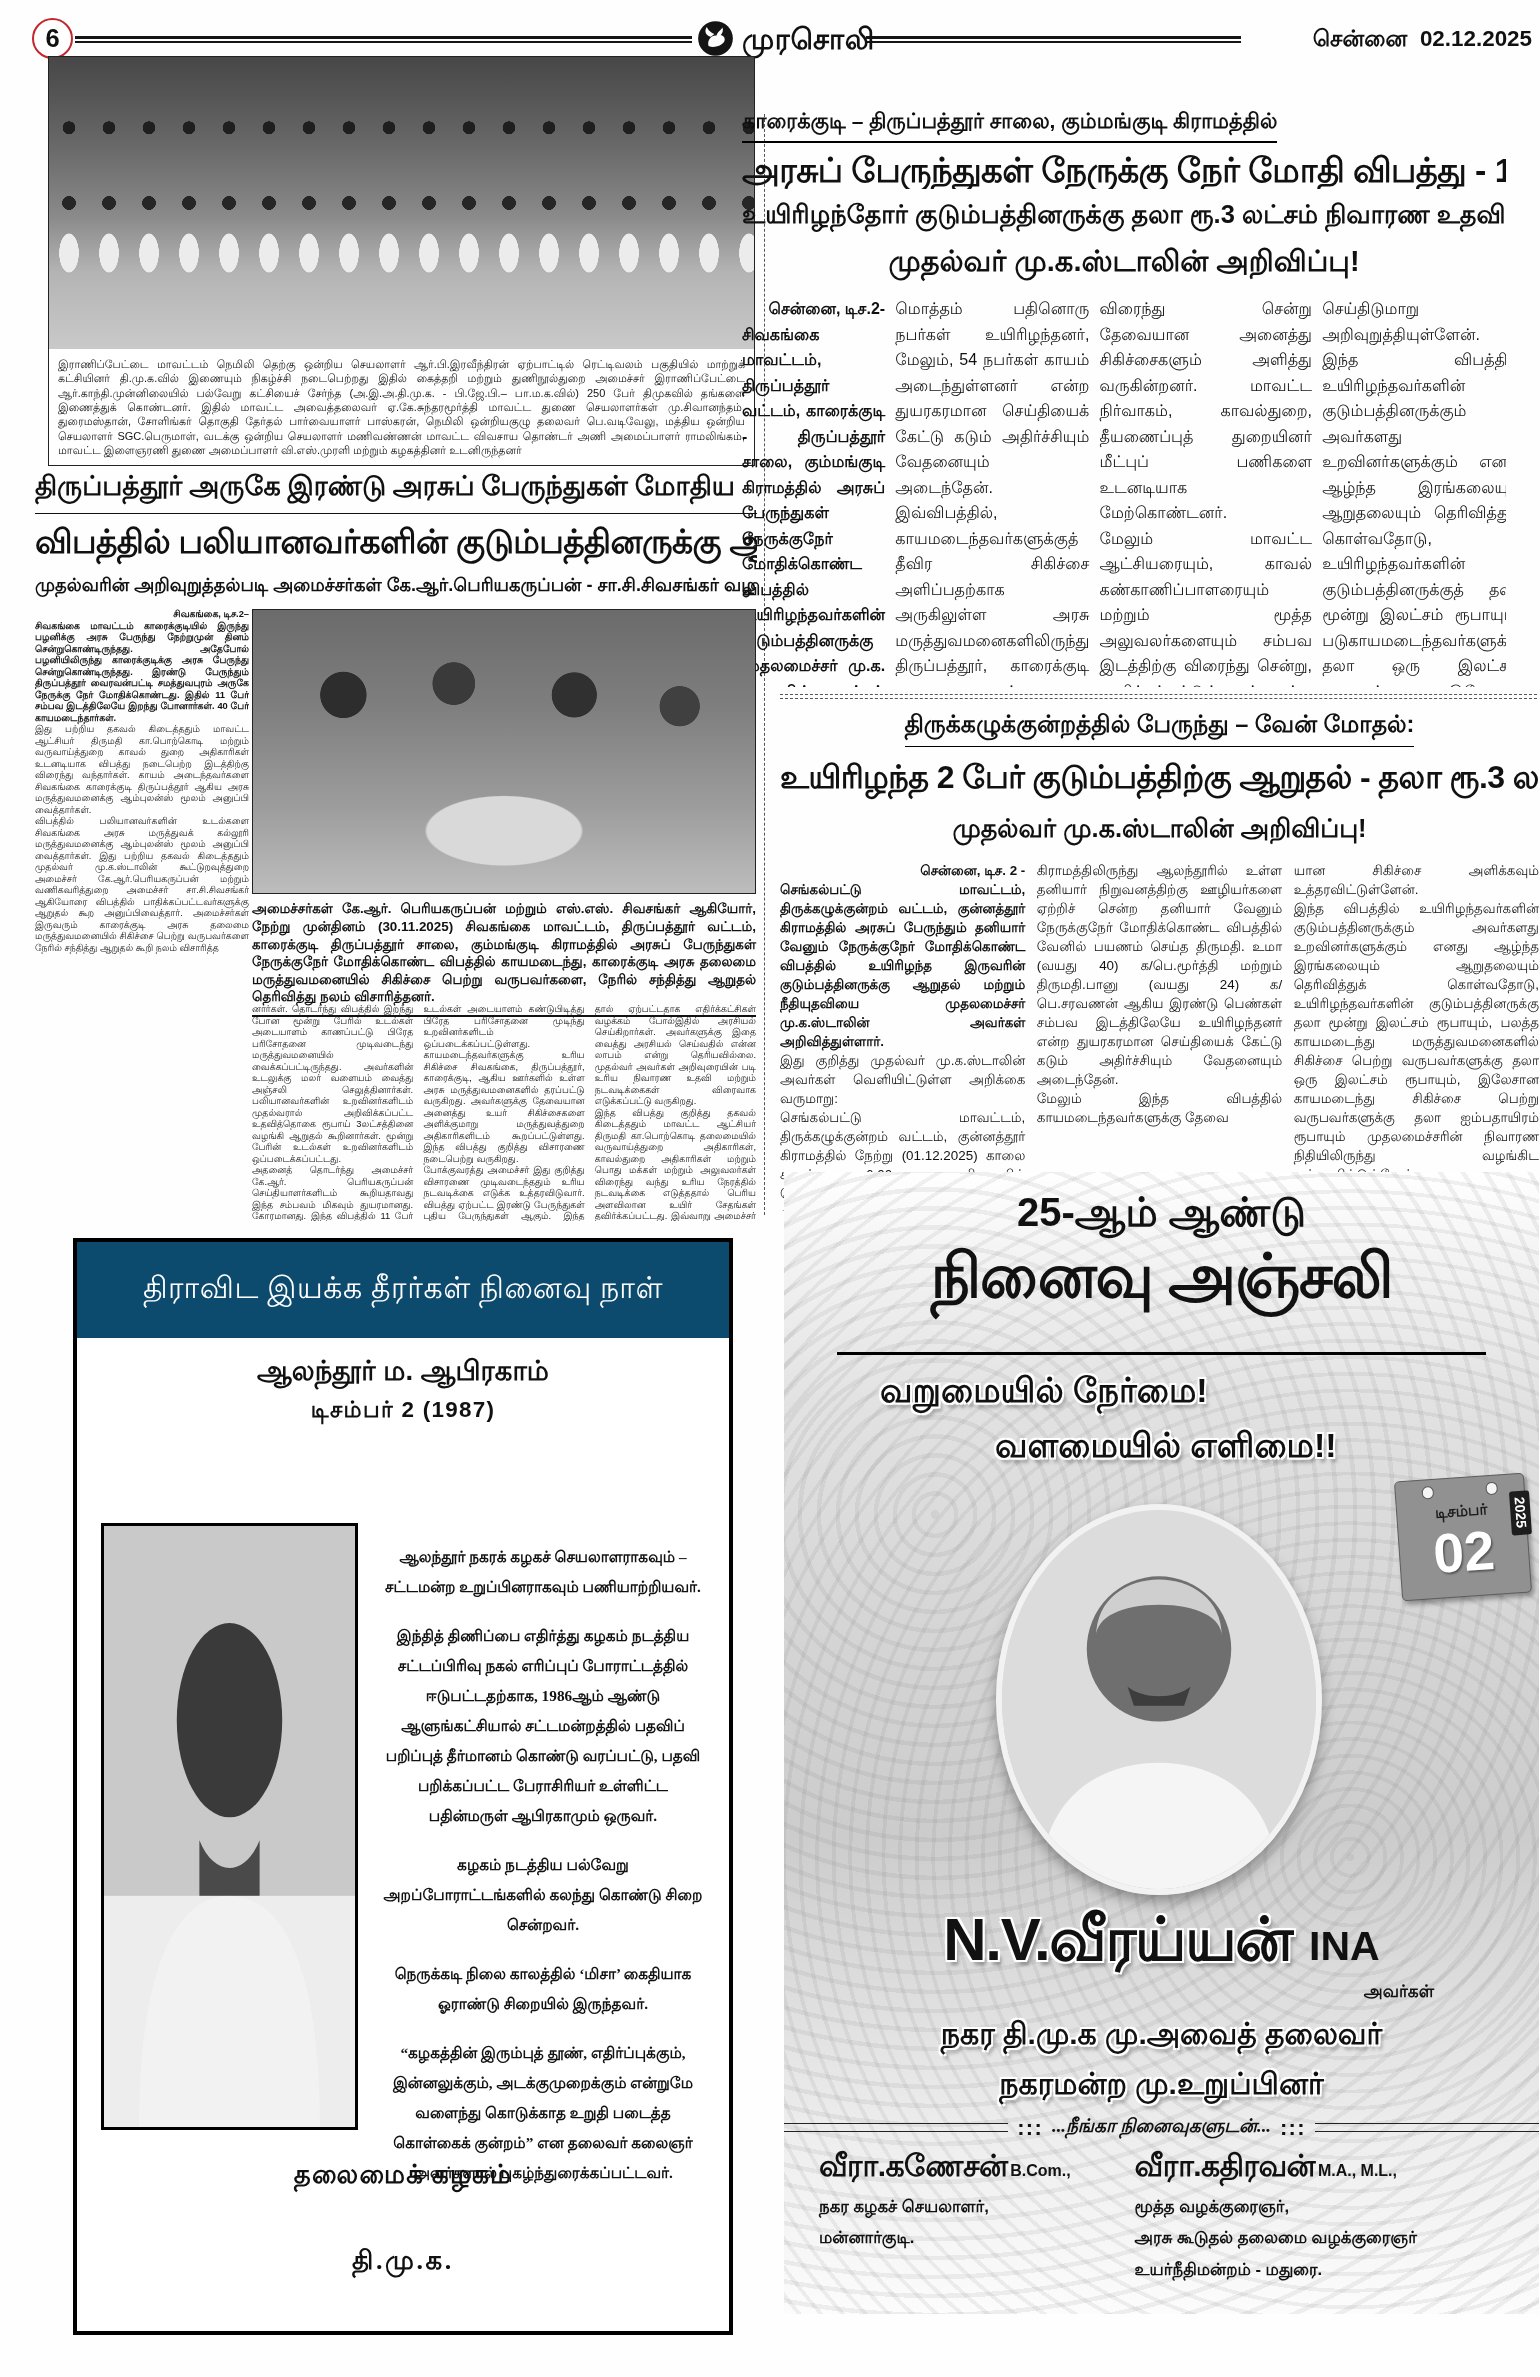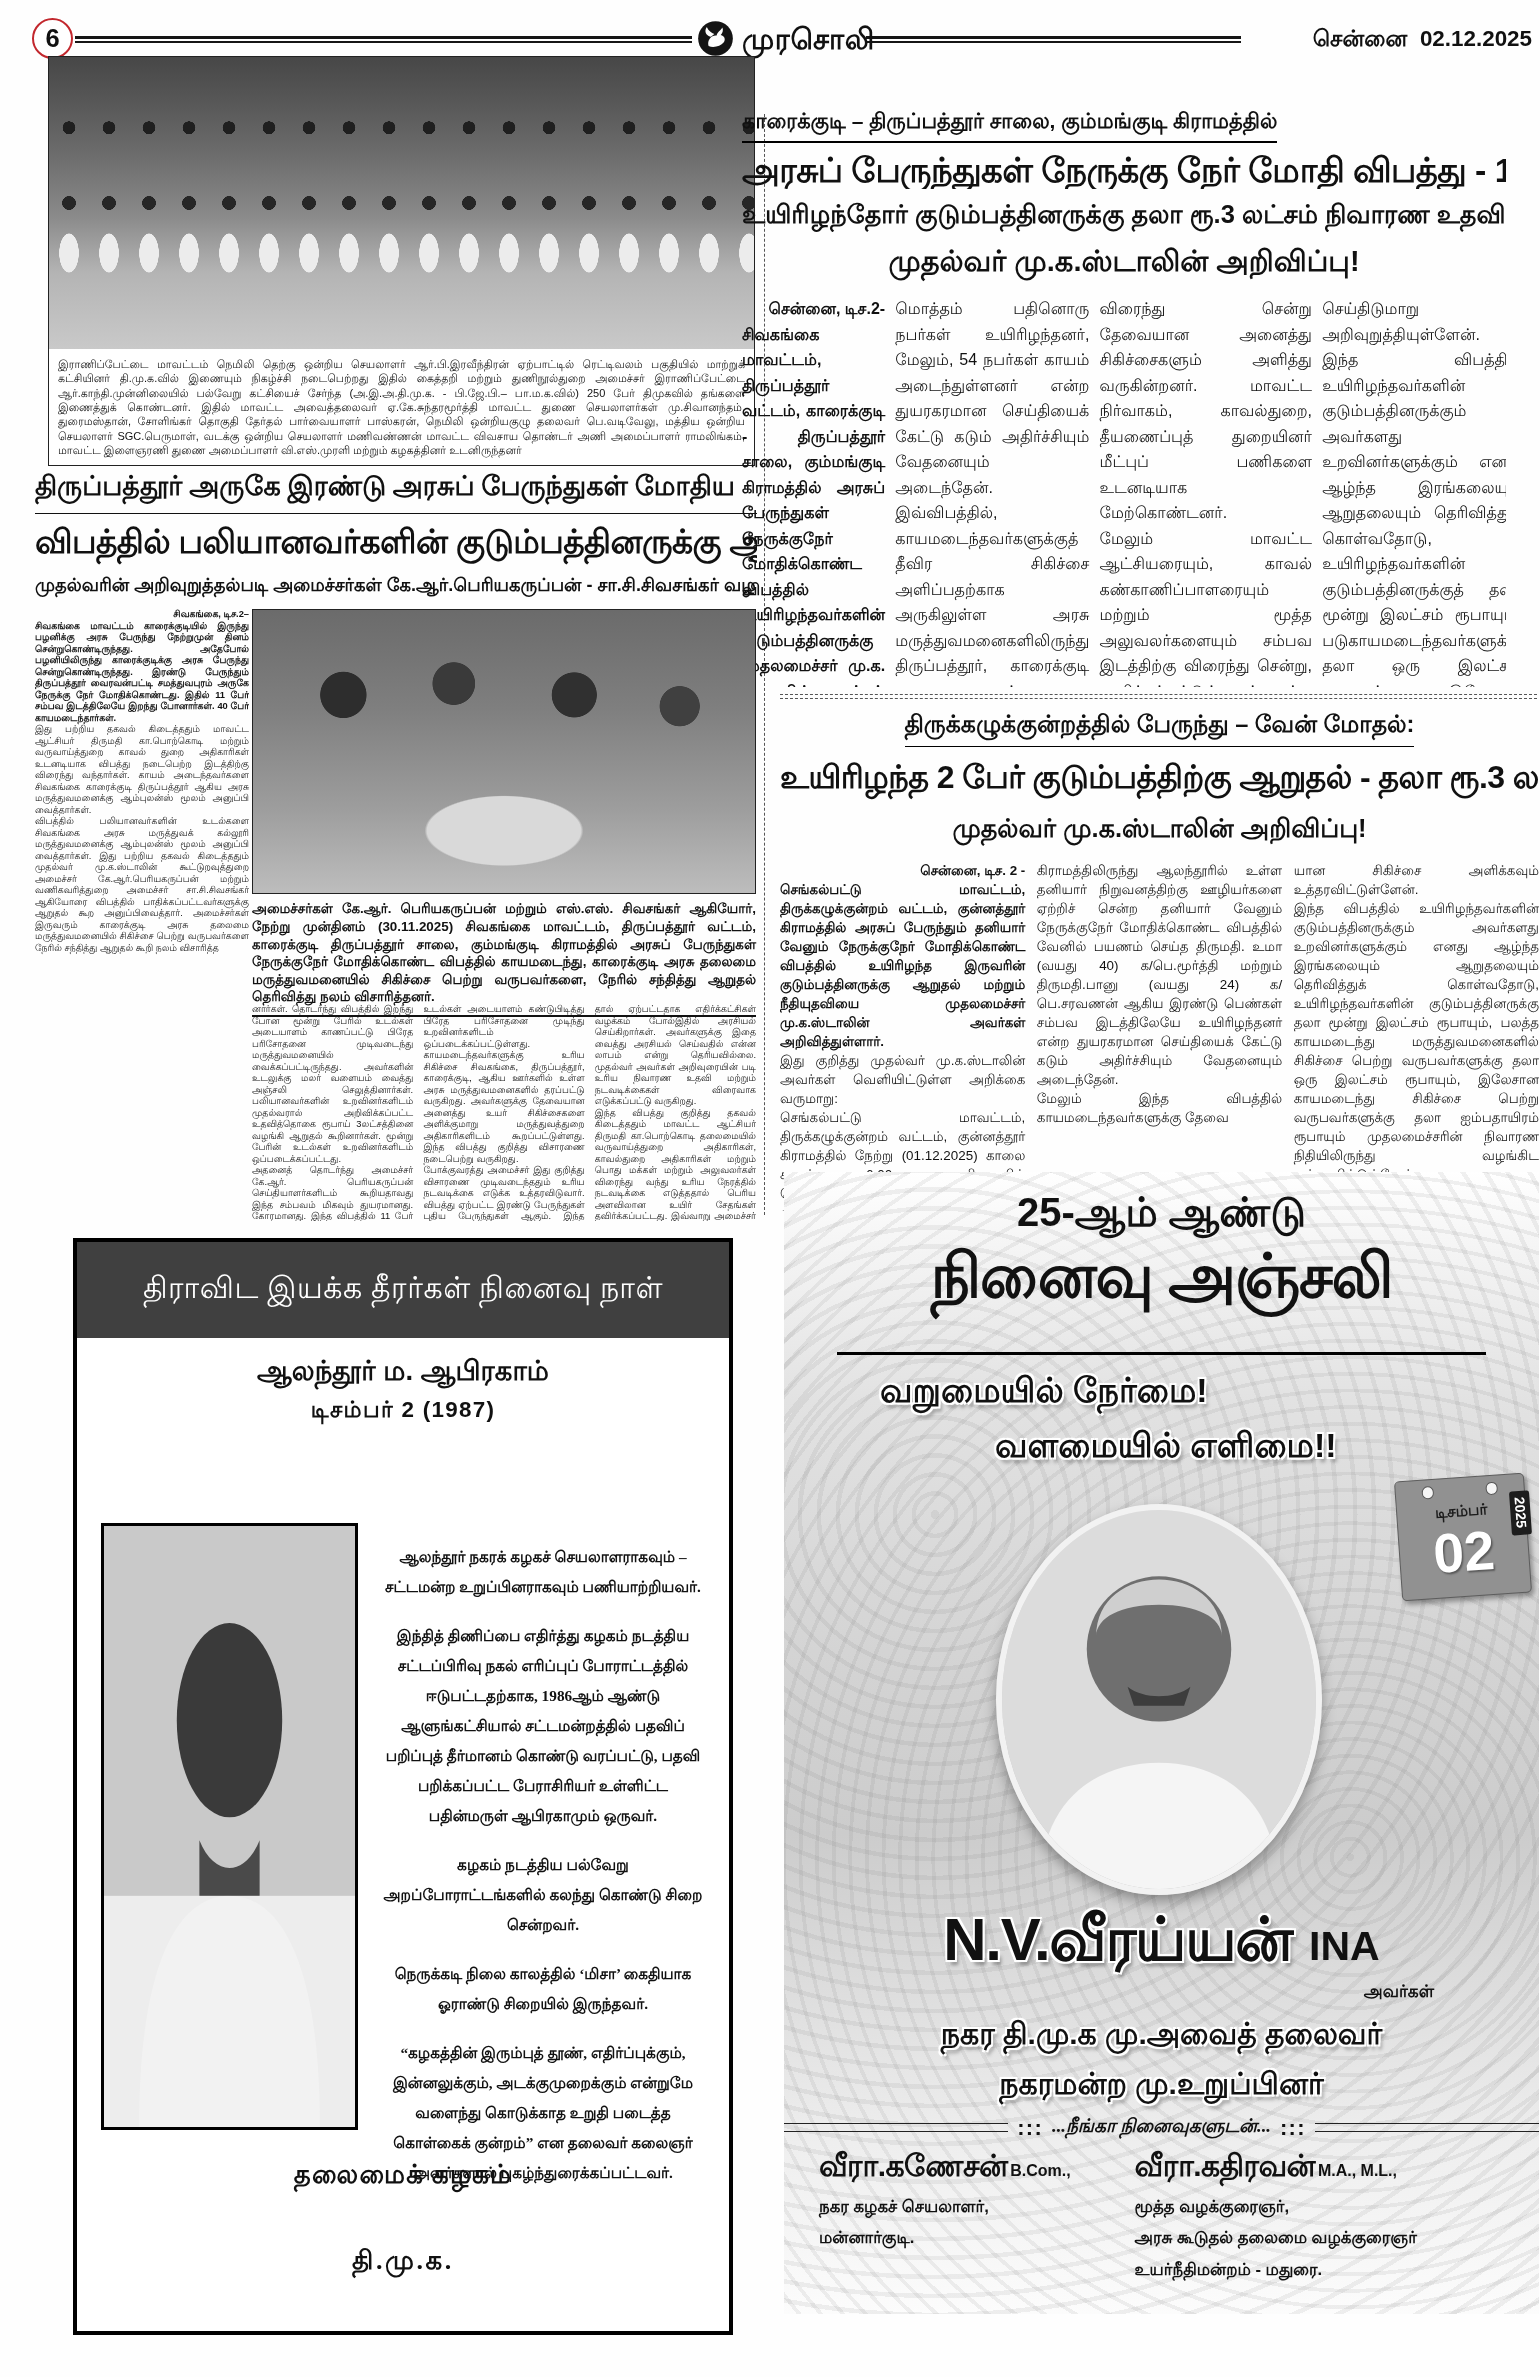--- a/index.html
+++ b/index.html
@@ -74,21 +74,21 @@
   .rart{left:780px;top:697px;width:759px;}
   .rart-kickwrap{text-align:center;padding-top:14px;}
   .rart-kick{display:inline-block;font-size:23.6px;font-weight:800;border-bottom:1.9px solid #000;padding-bottom:5.1px;}
   .rart-head{margin-top:11.5px;font-size:32px;font-weight:900;letter-spacing:-0.6px;}
   .rart-sub{margin-top:14px;font-size:25.5px;font-weight:800;text-align:center;}
   .rart-body{margin-top:15.3px;display:flex;gap:11.5px;height:350px;overflow:hidden;}
   .rart-body .col{flex:1;font-size:13.4px;line-height:19px;}
 
   
   .mem{left:73px;top:1238px;width:660px;height:1097px;border:4.5px solid #000;background:#fff;box-sizing:border-box;}
-  .mem-banner{height:96px;background:#404040;color:#fff;display:flex;align-items:center;justify-content:center;
+  .mem-banner{height:96px;background:#0c4a6e;color:#fff;display:flex;align-items:center;justify-content:center;
               font-family:"Liberation Serif",serif;font-size:30px;letter-spacing:0.6px;}
   .mem-name{margin-top:16.6px;text-align:center;font-size:27.5px;font-weight:800;}
   .mem-date{margin-top:7.7px;text-align:center;font-size:22.4px;font-weight:800;letter-spacing:1.3px;}
   .mem-photo{position:absolute;left:24px;top:281px;width:257px;height:607px;border:3.8px solid #000;box-sizing:border-box;
      background:linear-gradient(180deg,#bdbdbd 0%,#cfcfcf 45%,#e7e7e7 100%);overflow:hidden;}
   .mem-photo svg{width:100%;height:100%;display:block;}
   .mem-text{position:absolute;left:300px;top:300px;width:332px;text-align:center;
             font-family:"Liberation Serif",serif;font-size:15.3px;line-height:30px;font-weight:700;}
   .mem-text div{margin-bottom:19px;}
   .mem-org{position:absolute;left:0;width:100%;top:918px;text-align:center;

